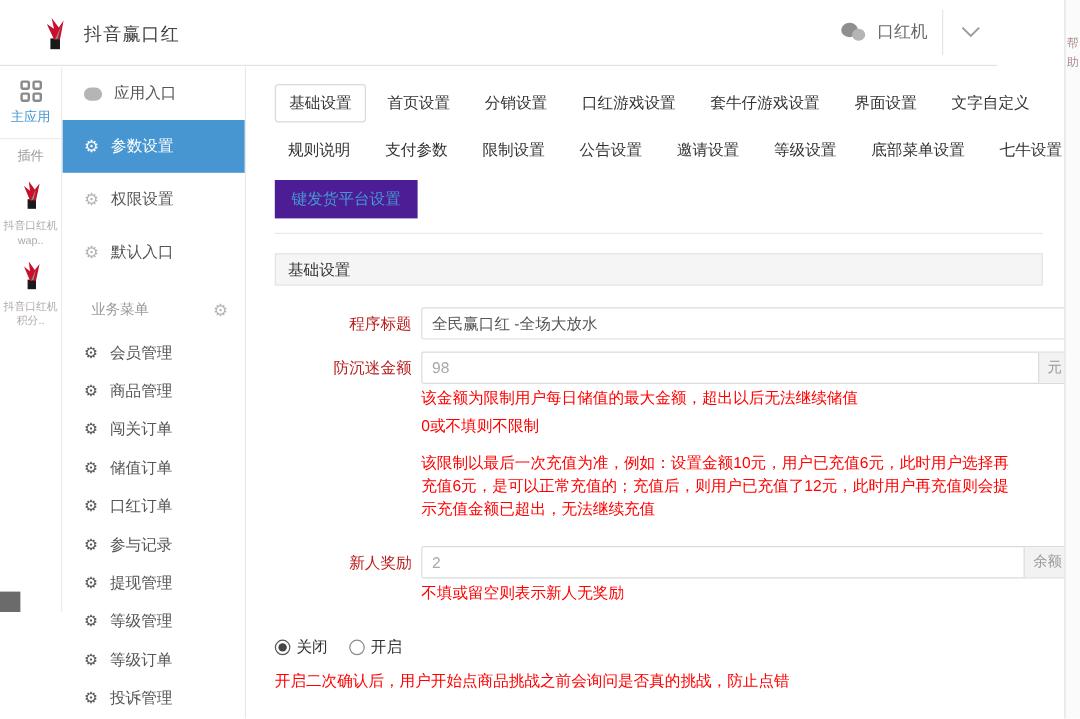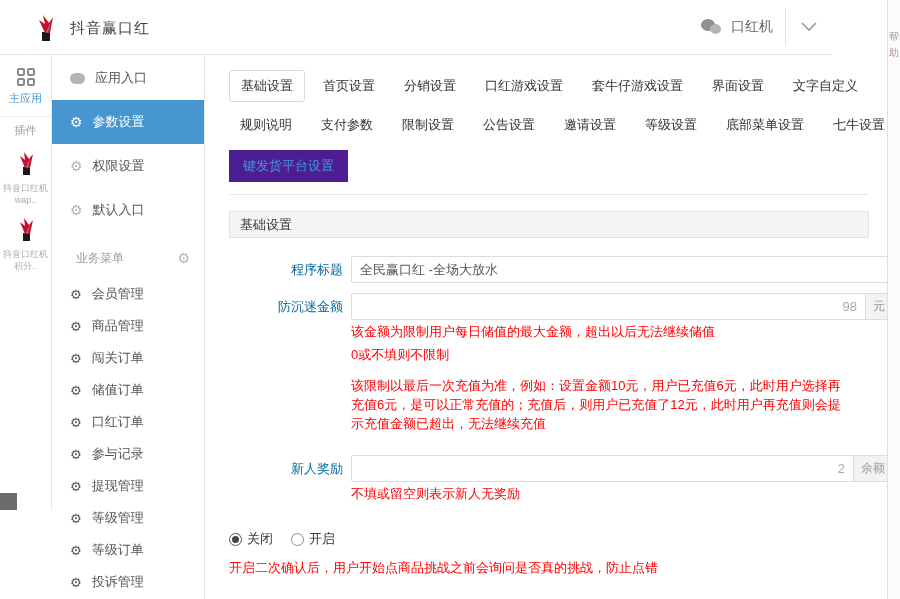--- a/index.html
+++ b/index.html
@@ -65,27 +65,27 @@
   .tab.active { border:1px solid #d9d9d9; border-radius:3px; background:#fff; }
   .tab-special { display:inline-block; font-size:13px; color:#4796D2; background:#4c1d95;
     padding:7px 14px; margin:2px 0 0 23px; cursor:pointer;font-family:Liberation Mono, monospace; }
   .tabs-sep { margin:12px 0 0 23px; width:640px; border-top:1px solid #e8e8e8; }
 
   .panel { margin:16px 0 0 23px; width:640px; }
   .panel-head { height:27px; line-height:25px; background:#f5f5f5; border:1px solid #e3e3e3;
     padding-left:10px; font-size:13px; color:#333; }
   .form { padding-top:18px; }
   .frow { display:flex; margin-bottom:10px; }
-  .flabel { width:122px; text-align:right; padding:5px 8px 0 0; font-size:13px; color:#0369a1; flex:none; }
+  .flabel { width:122px; text-align:right; padding:5px 8px 0 0; font-size:13px; color:#b91c1c; flex:none; }
   .fctrl { flex:1; }
   .input-group { display:flex; width:542px; border:1px solid #dcdcdc; border-radius:2px; height:27px;
     background:#fff; }
   .input-group input { flex:1; border:none; outline:none; padding:0 8px; font-size:13px; color:#555;
     background:transparent; font-family:"Liberation Sans","DejaVu Sans",sans-serif; }
-  .input-group input.muted { color:#a9a9a9;text-align:right; }
+  .input-group input.muted { color:#a9a9a9; }
   .addon { flex:none; display:flex; align-items:center; padding:0 7px; font-size:12px; color:#9a9a9a;
     background:#f2f2f2; border-left:1px solid #dcdcdc; }
   .hint { font-size:13px; color:#ff0000; margin:2px 0 12px 0; line-height:19px; width:500px; }
   .hint.tight { margin-bottom:4px; }
   .radio-line { display:flex; align-items:center; gap:18px; padding-top:5px; }
   .radio-opt { display:flex; align-items:center; gap:5px; font-size:13px; color:#333; cursor:pointer; }
   .rdot { width:13px; height:13px; border-radius:50%; border:1px solid #8a8a8a; background:#fff;
     display:inline-block; position:relative; }
   .rdot.sel { border-color:#555; }
   .rdot.sel::after { content:""; position:absolute; left:2px; top:2px; width:7px; height:7px;

